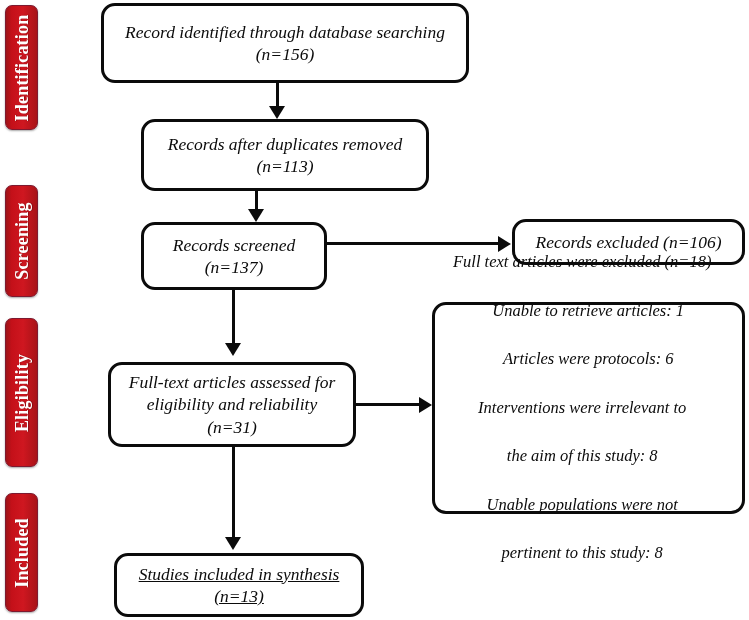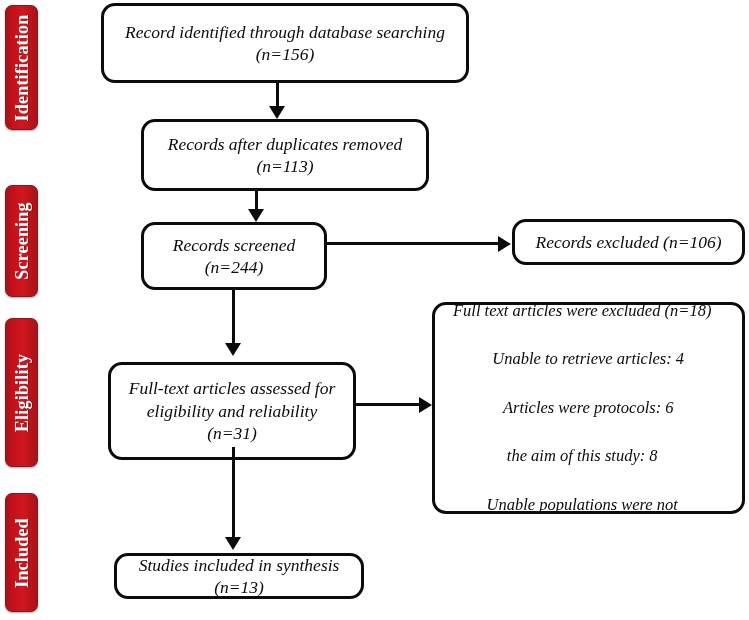--- a/index.html
+++ b/index.html
@@ -135,44 +135,46 @@
 (n=156)</span>
   </div>
 
   <div class="flow-box" style="left:141px; top:119px; width:288px; height:72px;">
     <span class="box-text">Records after duplicates removed
 (n=113)</span>
   </div>
 
   <div class="flow-box" style="left:141px; top:222px; width:186px; height:68px;">
     <span class="box-text">Records screened
-(n=244)</span>
+(n=137)</span>
   </div>
 
   <div class="flow-box" style="left:512px; top:219px; width:233px; height:46px;">
     <span class="box-text">Records excluded (n=106)</span>
   </div>
 
-  <div class="flow-box" style="left:108px; top:362px; width:248px; height:98px;">
+  <div class="flow-box" style="left:108px; top:362px; width:248px; height:85px;">
     <span class="box-text">Full-text articles assessed for
 eligibility and reliability
 (n=31)</span>
   </div>
 
   <div class="flow-box reasons" style="left:432px; top:302px; width:313px; height:212px;">
     <span class="box-text">
       <span class="reason-line">Full text articles were excluded (n=18)</span>
-      <span class="reason-line indented">Unable to retrieve articles: 4</span>
+      <span class="reason-line indented">Unable to retrieve articles: 1</span>
       <span class="reason-line indented">Articles were protocols: 6</span>
+      <span class="reason-line">Interventions were irrelevant to</span>
       <span class="reason-line">the aim of this study: 8</span>
       <span class="reason-line">Unable populations were not</span>
+      <span class="reason-line">pertinent to this study: 8</span>
     </span>
   </div>
 
-  <div class="flow-box" style="left:114px; top:553px; width:250px; height:46px;">
+  <div class="flow-box" style="left:114px; top:553px; width:250px; height:64px;text-decoration:underline;">
     <span class="box-text">Studies included in synthesis
 (n=13)</span>
   </div>
 
   <div class="conn-v" style="left:276px; top:83px; height:25px;"></div>
   <div class="arrow-down" style="left:269px; top:106px;"></div>
 
   <div class="conn-v" style="left:255px; top:191px; height:20px;"></div>
   <div class="arrow-down" style="left:248px; top:209px;"></div>
 

